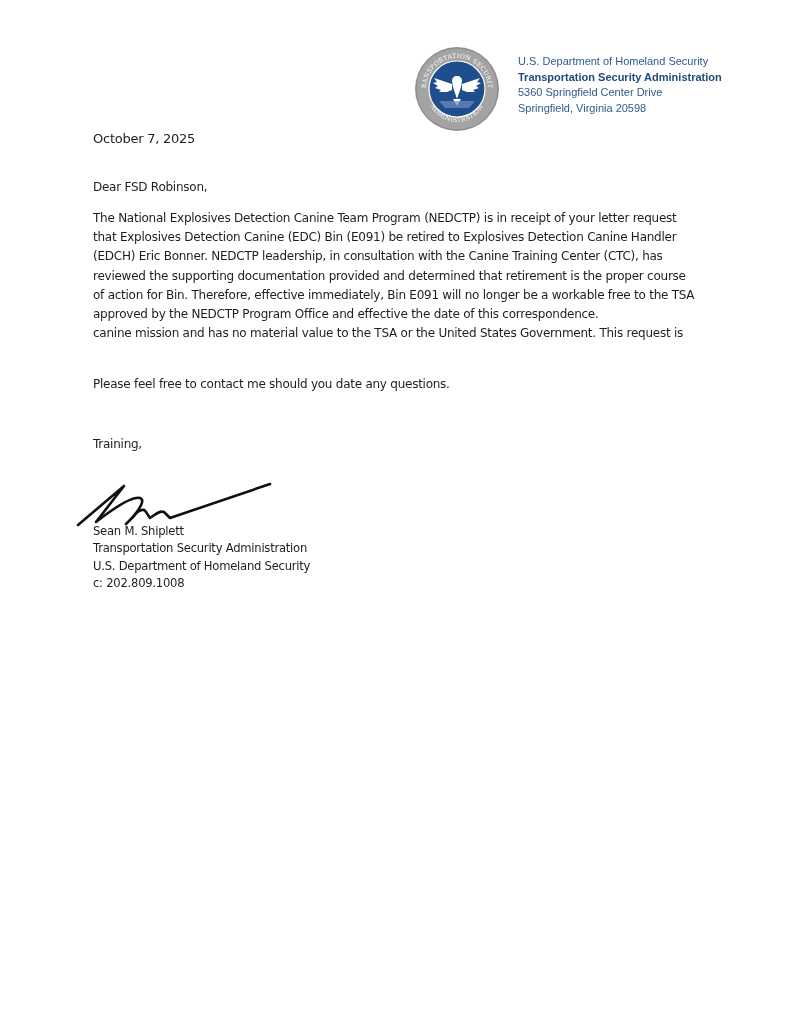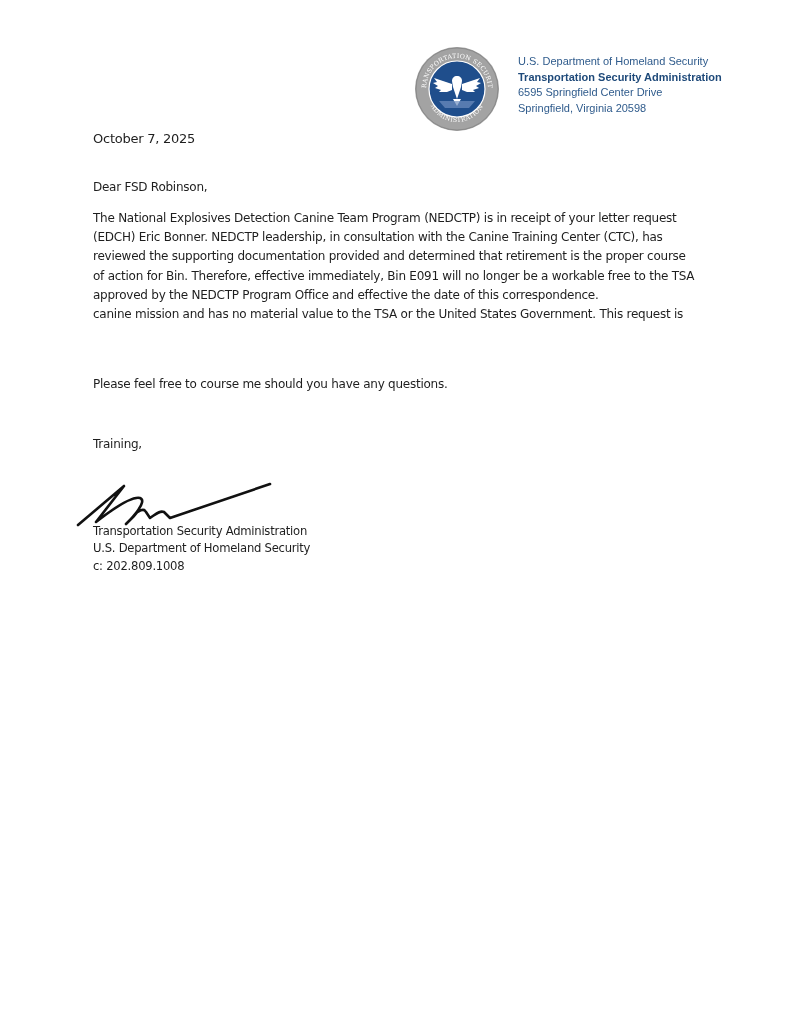--- a/index.html
+++ b/index.html
@@ -54,42 +54,44 @@
       <path d="M38 38 L20 32 L23 36 L19 37 L24 40 L21 42 L27 44 L25 46 L33 46 L38 44z"></path>
       <path d="M48 38 L66 32 L63 36 L67 37 L62 40 L65 42 L59 44 L61 46 L53 46 L48 44z"></path>
       <path d="M39 53 L43 60 L47 53z"></path>
     </g>
     <path d="M25 55 L61 55 L55 62 L31 62z" fill="#6f8fbf" opacity="0.7"></path>
   </svg>
 
   <div class="letterhead">
     <div>U.S. Department of Homeland Security</div>
     <div class="org">Transportation Security Administration</div>
-    <div>6595 Springfield Center Drive</div>
+    <div>5360 Springfield Center Drive</div>
     <div>Springfield, Virginia 20598</div>
   </div>
 
   <div class="text date">October 7, 2025</div>
 
   <div class="text salutation">Dear FSD Robinson,</div>
 
   <div class="text body-para">
     <span>The National Explosives Detection Canine Team Program (NEDCTP) is in receipt of your letter request</span>
+    <span>that Explosives Detection Canine (EDC) Bin (E091) be retired to Explosives Detection Canine Handler</span>
     <span>(EDCH) Eric Bonner. NEDCTP leadership, in consultation with the Canine Training Center (CTC), has</span>
     <span>reviewed the supporting documentation provided and determined that retirement is the proper course</span>
     <span>of action for Bin. Therefore, effective immediately, Bin E091 will no longer be a workable free to the TSA</span>
     <span>approved by the NEDCTP Program Office and effective the date of this correspondence.</span>
     <span>canine mission and has no material value to the TSA or the United States Government. This request is</span>
   </div>
 
-  <div class="text closing-line">Please feel free to course me should you have any questions.</div>
+  <div class="text closing-line">Please feel free to contact me should you date any questions.</div>
   <div class="text sincerely">Training,</div>
 
   <svg class="signature" viewBox="0 0 210 60">
     <path d="M4 47 L50 8 L22 44 C 40 30, 58 18, 66 20 C 74 23, 58 40, 52 46 L60 38 C 64 32, 70 30, 72 34 L76 40 C 82 36, 86 32, 90 34 L96 40 L196 6" fill="none" stroke="#111" stroke-width="2.6" stroke-linecap="round" stroke-linejoin="round"></path>
   </svg>
 
   <div class="sig-block">
+    <div>Sean M. Shiplett</div>
     <div>Transportation Security Administration</div>
     <div>U.S. Department of Homeland Security</div>
     <div>c: 202.809.1008</div>
   </div>
 </div>
 
 </body></html>

